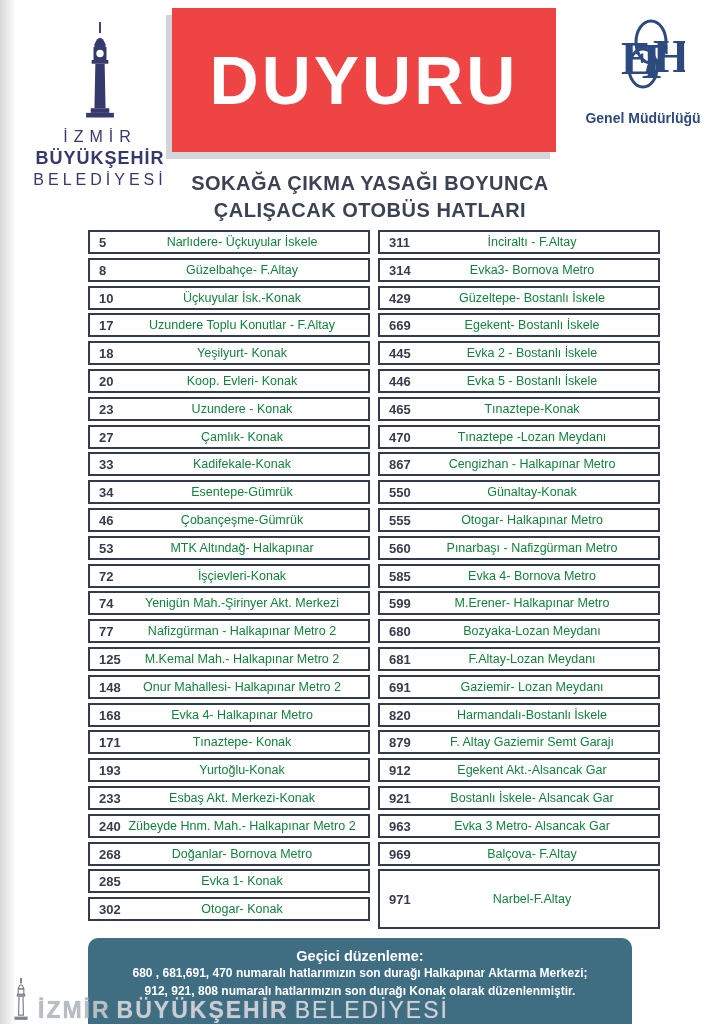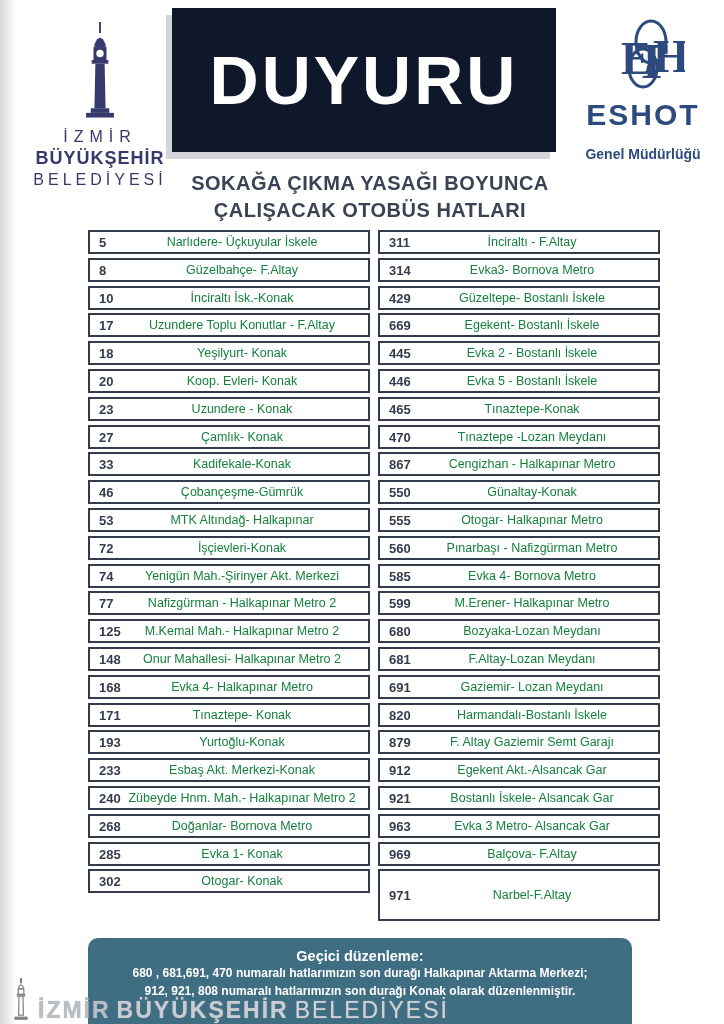--- a/index.html
+++ b/index.html
@@ -21,21 +21,21 @@
     position: absolute; left: 28px; top: 22px; width: 144px;
     text-align: center; color: #35396b; z-index: 2;
   }
   .izmir-logo svg { display: block; margin: 0 auto 4px auto; }
   .izmir-line1 { font-size: 16px; letter-spacing: 6px; font-weight: 500; }
   .izmir-line2 { font-size: 18px; font-weight: 800; letter-spacing: 1px; margin-top: 2px; }
   .izmir-line3 { font-size: 16px; letter-spacing: 4px; font-weight: 400; margin-top: 2px; }
 
   .banner {
     position: absolute; left: 172px; top: 8px; width: 384px; height: 144px;
-    background: #0f172a;
+    background: #ef4444;
     box-shadow: -6px 7px 0 #d2d5d9;
     display: flex; align-items: center; justify-content: center;
     z-index: 1;
   }
   .banner-text {
     color: #ffffff; font-size: 68px; font-weight: 800; letter-spacing: 3px;
   }
 
   .eshot-logo {
     position: absolute; left: 572px; top: 16px; width: 142px;
@@ -58,21 +58,21 @@
   .col { position: absolute; top: 230px; width: 282px; }
   .col-left  { left: 88px; }
   .col-right { left: 378px; }
   .row {
     position: relative;
     height: 24px; margin-bottom: 3.8px;
     background: #ffffff;
     border: 2px solid #333b4c;
     display: flex; align-items: center; justify-content: center;
   }
-  .col-right .row:last-child { height: 52px; }
+  .col-right .row:last-child { height: 60px; }
   .row .num {
     position: absolute; left: 9px; top: 50%; transform: translateY(-50%);
     font-weight: 800; font-size: 13px; color: #343c4d;
   }
   .row .route {
     font-size: 12.5px; font-weight: 500; color: #15803d;
     white-space: nowrap; padding-left: 26px;
   }
 
   
@@ -131,41 +131,40 @@
 <div class="eshot-logo">
   <span>
     <svg width="84" height="80" viewBox="0 0 84 80" xmlns="http://www.w3.org/2000/svg">
       <ellipse cx="50" cy="26" rx="15" ry="21" fill="none" stroke="#2c4a7d" stroke-width="3"></ellipse>
       <ellipse cx="42" cy="52" rx="14" ry="19" fill="none" stroke="#2c4a7d" stroke-width="3"></ellipse>
       <text x="20" y="58" font-family="Liberation Serif, serif" font-size="46" font-weight="bold" fill="#2c4a7d">E</text>
       <text x="52" y="56" font-family="Liberation Serif, serif" font-size="46" font-weight="bold" fill="#2c4a7d">H</text>
       <text x="34" y="62" font-family="Liberation Serif, serif" font-size="50" font-weight="bold" fill="#2c4a7d">T</text>
     </svg>
   </span>
-  <div class="eshot-name">ESHOT</div>
   <div class="eshot-sub">Genel Müdürlüğü</div>
 </div>
 
 <div class="page-title">
   <div>SOKAĞA ÇIKMA YASAĞI BOYUNCA</div>
   <div>ÇALIŞACAK OTOBÜS HATLARI</div>
 </div>
 
 <div class="col col-left">
     <div class="row">
       <span class="num">5</span>
       <span class="route">Narlıdere- Üçkuyular İskele</span>
     </div>
     <div class="row">
       <span class="num">8</span>
       <span class="route">Güzelbahçe- F.Altay</span>
     </div>
     <div class="row">
       <span class="num">10</span>
-      <span class="route">İnciraltı İsk.-Konak</span>
+      <span class="route">Üçkuyular İsk.-Konak</span>
     </div>
     <div class="row">
       <span class="num">17</span>
       <span class="route">Uzundere Toplu Konutlar - F.Altay</span>
     </div>
     <div class="row">
       <span class="num">18</span>
       <span class="route">Yeşilyurt- Konak</span>
     </div>
     <div class="row">
@@ -176,20 +175,24 @@
       <span class="num">23</span>
       <span class="route">Uzundere - Konak</span>
     </div>
     <div class="row">
       <span class="num">27</span>
       <span class="route">Çamlık- Konak</span>
     </div>
     <div class="row">
       <span class="num">33</span>
       <span class="route">Kadifekale-Konak</span>
+    </div>
+    <div class="row">
+      <span class="num">34</span>
+      <span class="route">Esentepe-Gümrük</span>
     </div>
     <div class="row">
       <span class="num">46</span>
       <span class="route">Çobançeşme-Gümrük</span>
     </div>
     <div class="row">
       <span class="num">53</span>
       <span class="route">MTK Altındağ- Halkapınar</span>
     </div>
     <div class="row">

